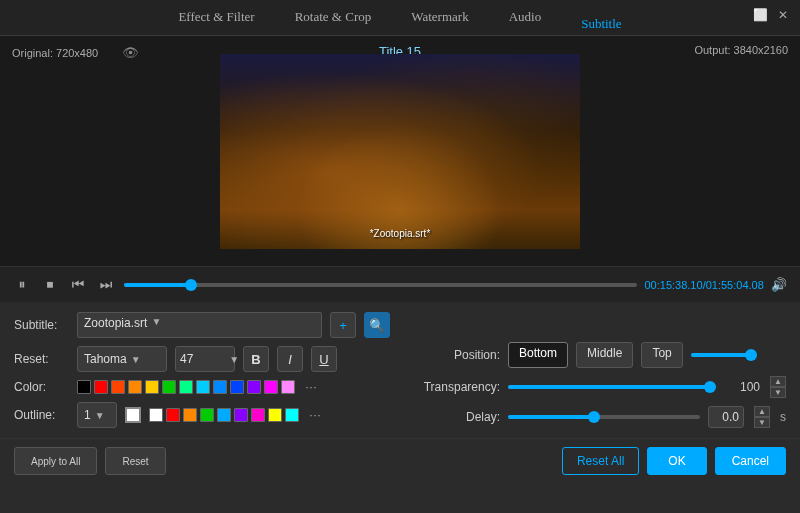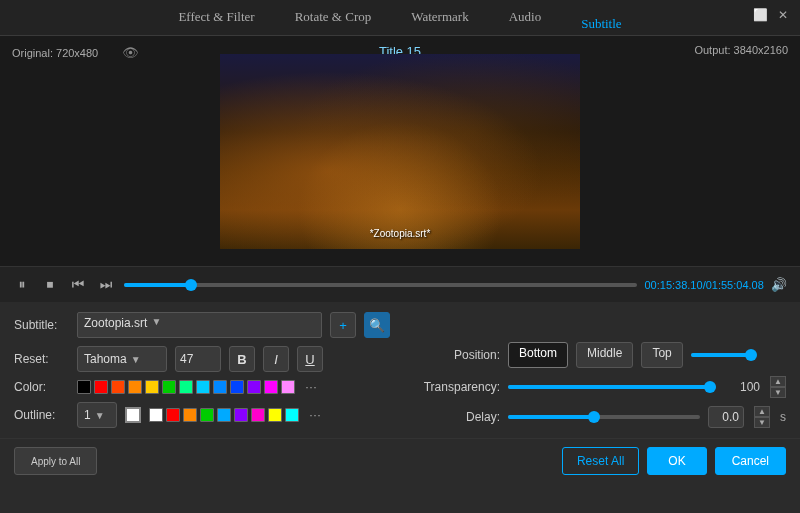--- a/index.html
+++ b/index.html
@@ -274,21 +274,21 @@
       background: #3a3a3a;
       border: 1px solid #555;
       border-radius: 3px;
       color: #ddd;
       font-size: 12px;
       padding: 3px 4px;
       display: flex;
       align-items: center;
       cursor: pointer;
       height: 26px;
-      width: 46px;
+      width: 60px;
       gap: 32px;
     }
     .format-btn {
       width: 26px;
       height: 26px;
       background: #3a3a3a;
       border: 1px solid #555;
       border-radius: 3px;
       display: flex;
       align-items: center;
@@ -648,17 +648,18 @@
         <div class="spin-btn">▲</div>
         <div class="spin-btn">▼</div>
       </div>
       <div class="s-label">s</div>
     </div>
   </div>
 </div>
 
 <div class="bottom-bar">
   <div class="action-btn">Apply to All</div>
+  <div class="action-btn">Reset</div>
   <div class="spacer"></div>
   <div class="reset-all-btn">Reset All</div>
   <div class="ok-btn">OK</div>
   <div class="cancel-btn">Cancel</div>
 </div>
 
 </body></html>

